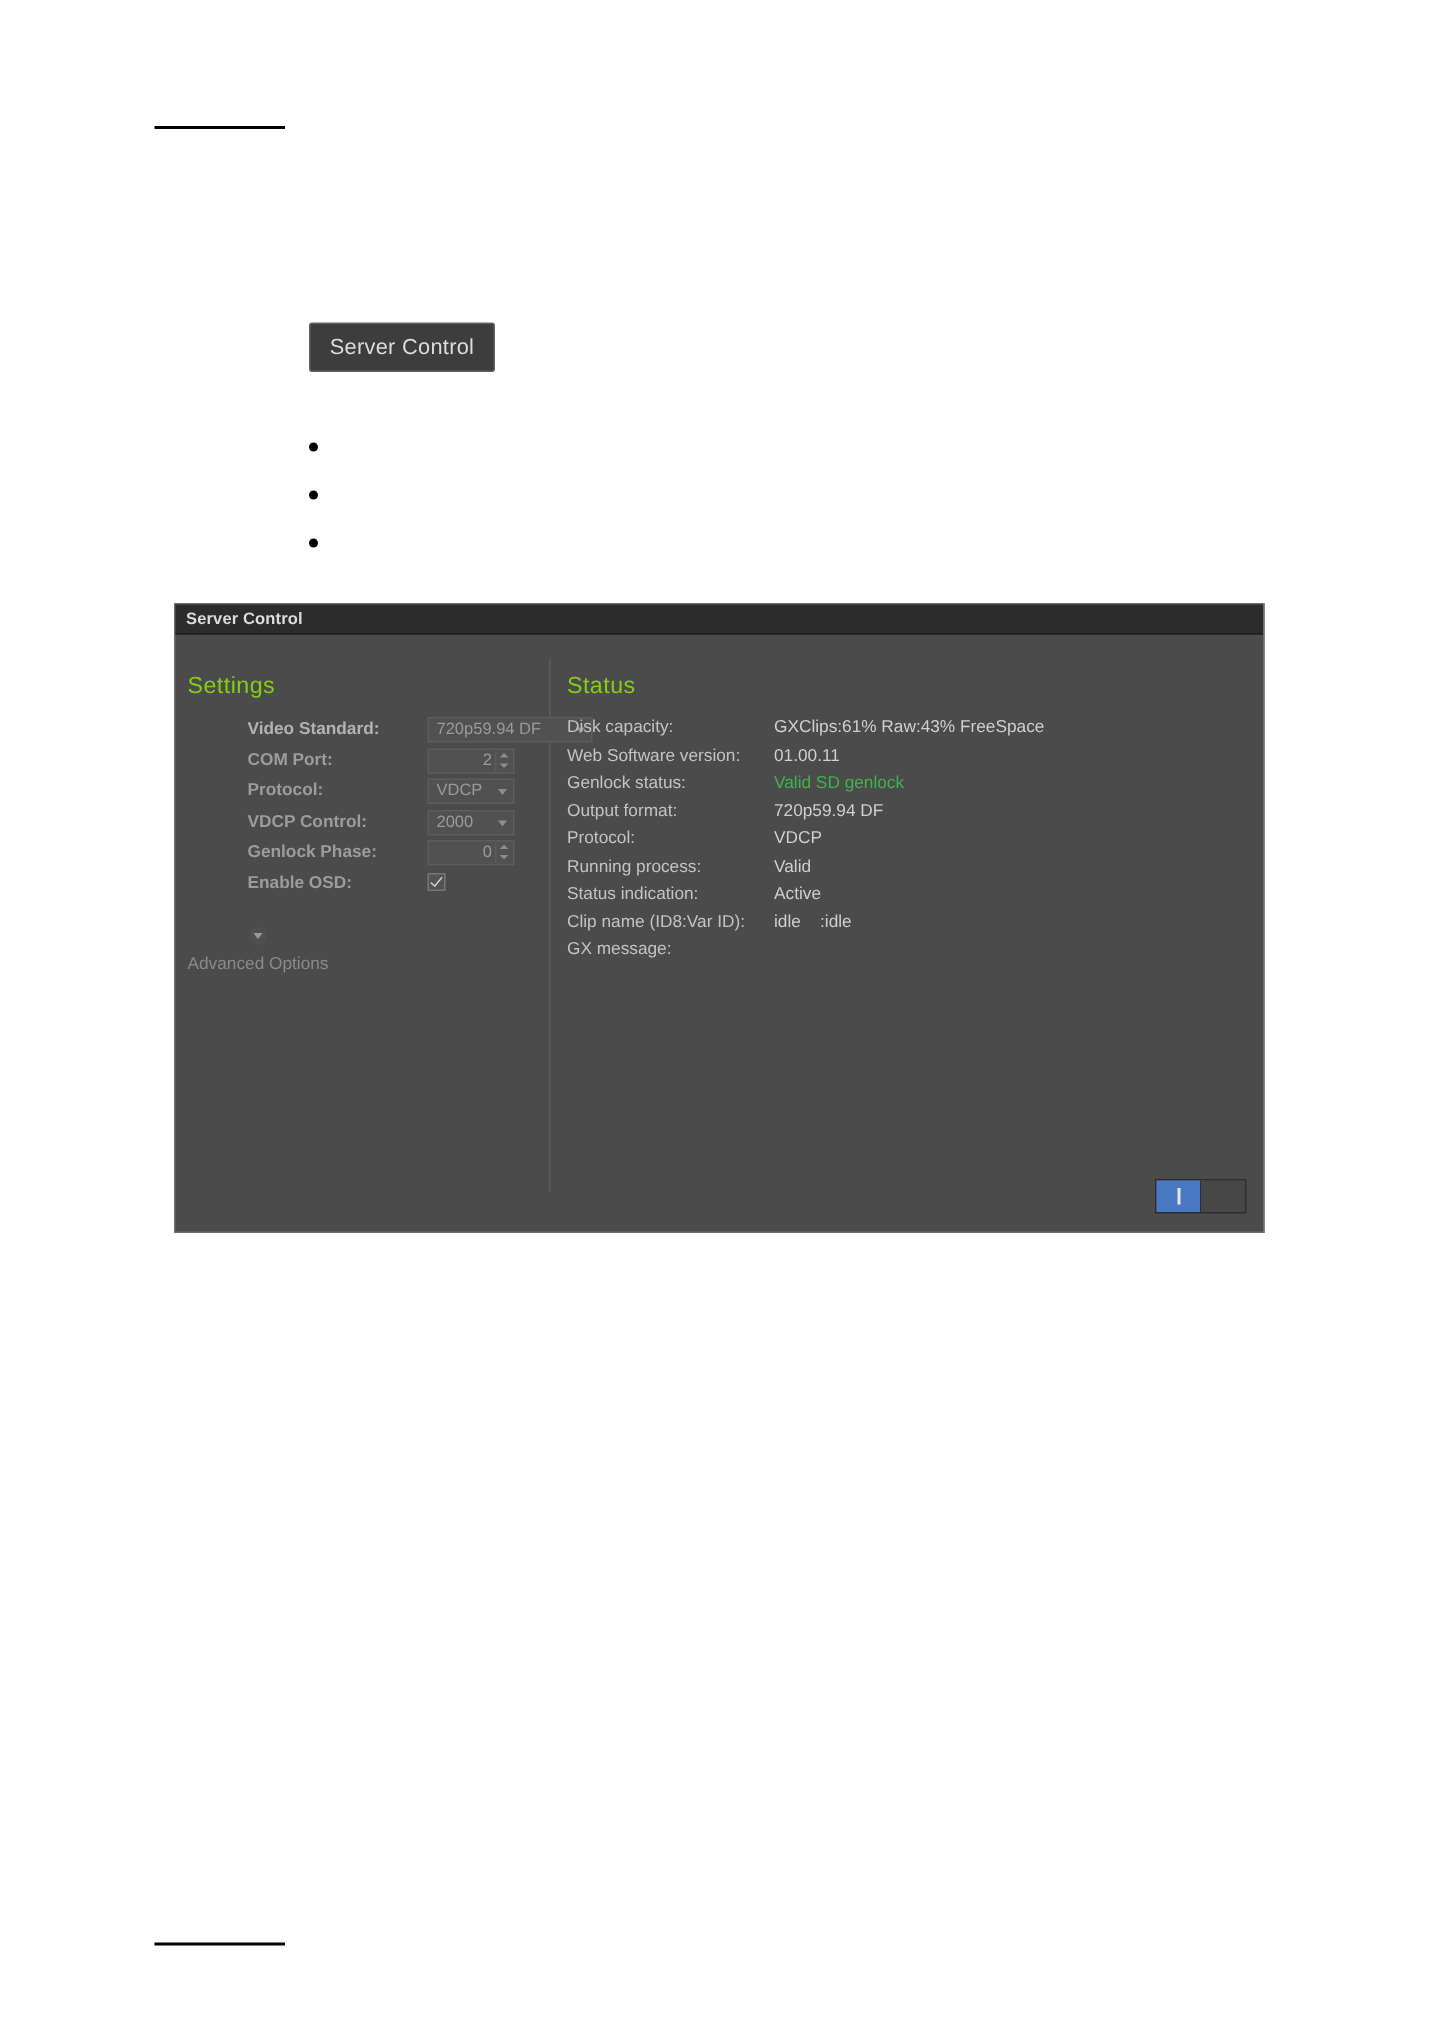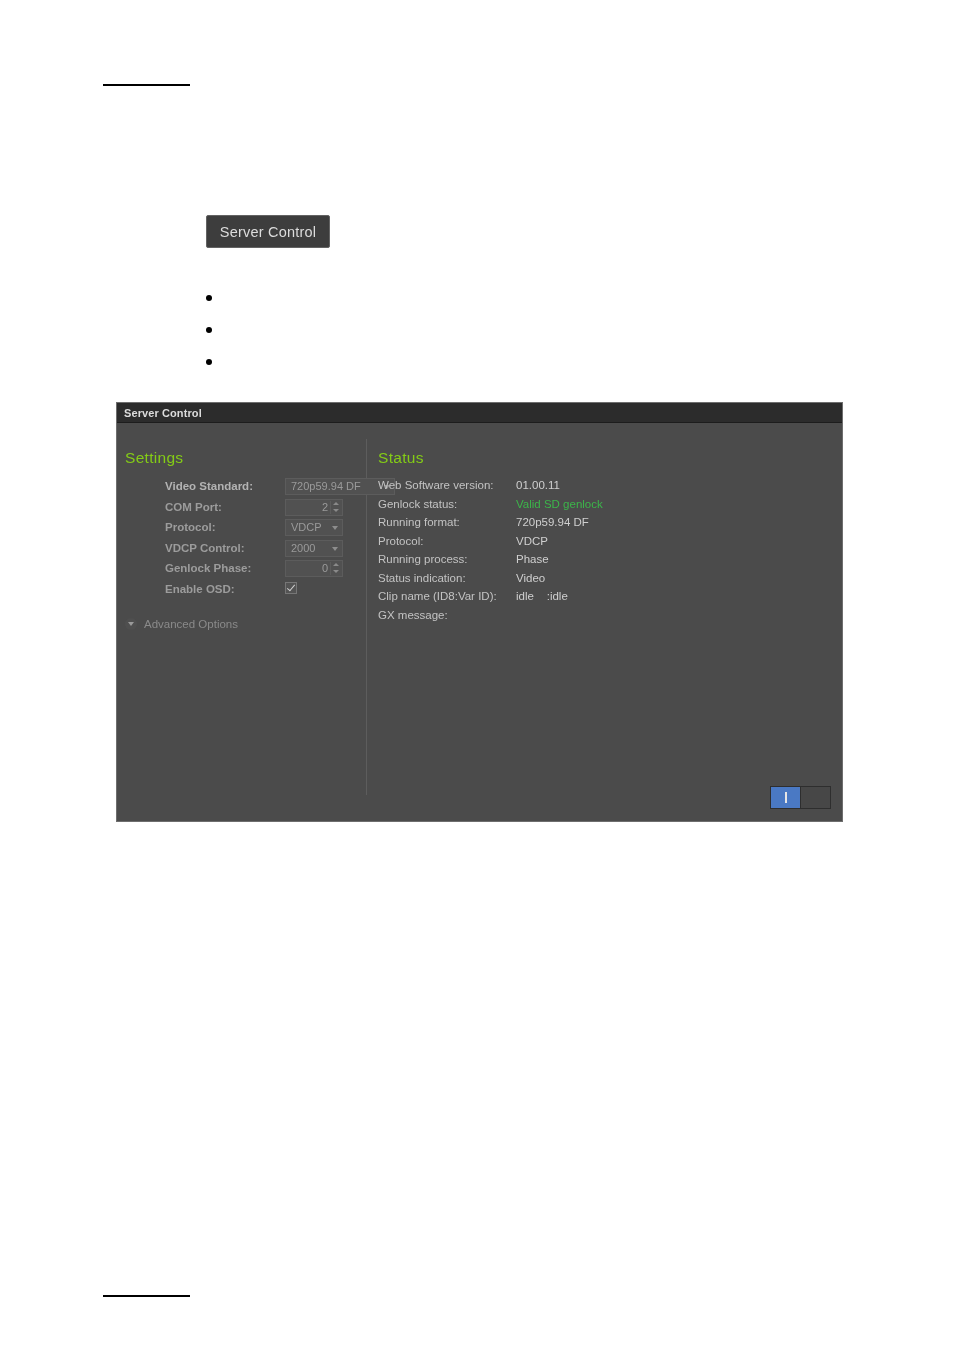--- a/index.html
+++ b/index.html
@@ -231,20 +231,21 @@
   }
 
   
   #advanced-options-row {
     position: absolute;
     left: 8px;
     top: 195px;
     display: flex;
     align-items: center;
     gap: 7px;
+    flex-direction: column;
   }
   #advanced-options-chevron {
     width: 12px;
     height: 12px;
     border-radius: 50%;
     background: #4f4f4f;
     position: relative;
   }
   #advanced-options-chevron::after {
     content: "";
@@ -398,51 +399,55 @@
 
     </div>
 
     <div id="advanced-options-row">
       <span id="advanced-options-chevron"></span>
       <span id="advanced-options-label">Advanced Options</span>
     </div>
 
     <div id="status-column">
 
+      <div class="status-row">
+        <span class="status-label">Disk capacity:</span>
+        <span class="status-value">GXClips:61% Raw:43% FreeSpace</span>
+      </div>
 
 
 
       <div class="status-row">
         <span class="status-label">Web Software version:</span>
         <span class="status-value">01.00.11</span>
       </div>
 
       <div class="status-row">
         <span class="status-label">Genlock status:</span>
         <span class="status-value genlock">Valid SD genlock</span>
       </div>
 
       <div class="status-row">
-        <span class="status-label">Running format:</span>
+        <span class="status-label">Output format:</span>
         <span class="status-value">720p59.94 DF</span>
       </div>
 
       <div class="status-row">
         <span class="status-label">Protocol:</span>
         <span class="status-value">VDCP</span>
       </div>
 
       <div class="status-row">
         <span class="status-label">Running process:</span>
-        <span class="status-value">Phase</span>
+        <span class="status-value">Valid</span>
       </div>
 
       <div class="status-row">
         <span class="status-label">Status indication:</span>
-        <span class="status-value">Video</span>
+        <span class="status-value">Active</span>
       </div>
 
       <div class="status-row">
         <span class="status-label">Clip name (ID8:Var ID):</span>
         <span class="status-value">idle    :idle</span>
       </div>
 
       <div class="status-row">
         <span class="status-label">GX message:</span>
         <span class="status-value"></span>

